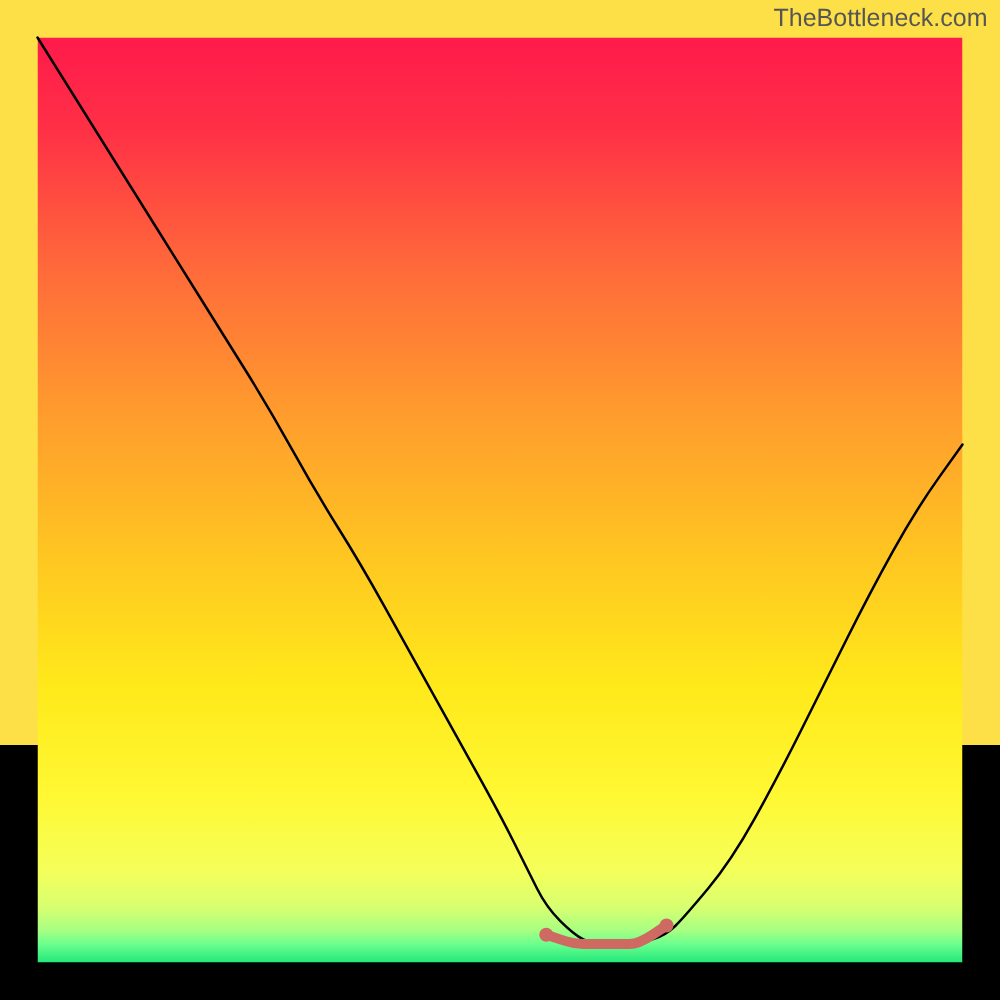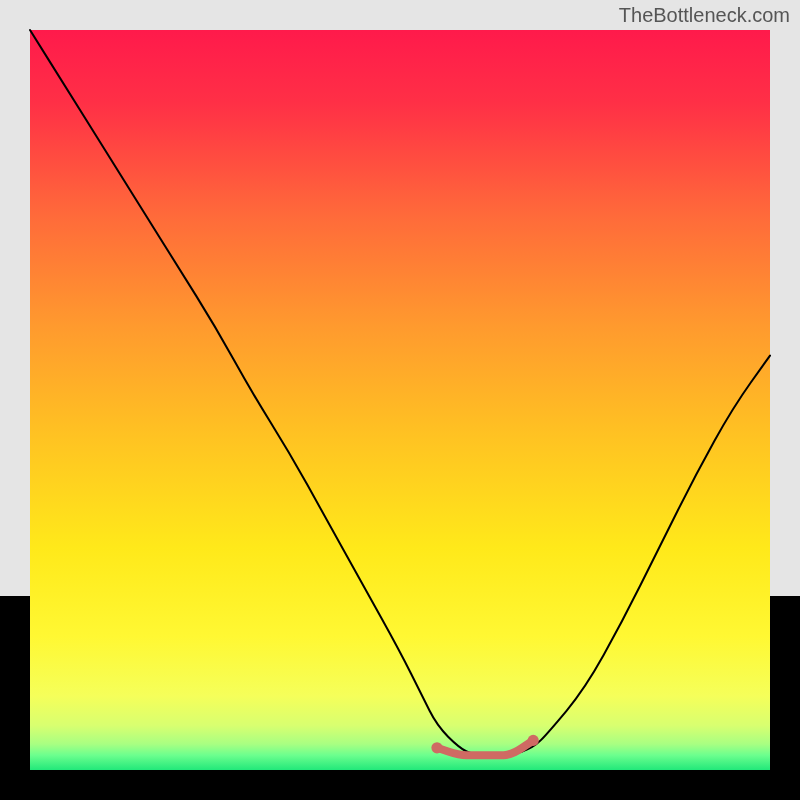--- a/index.html
+++ b/index.html
@@ -1,20 +1,20 @@
 <!DOCTYPE html>
 <html><head>
 <meta charset="utf-8">
 <style>
   * { margin: 0; padding: 0; box-sizing: border-box; }
   html, body { width: 800px; height: 800px; overflow: hidden; background: #000; }
   .container {
     width: 800px;
     height: 596px;
-    background: #e5e5e5;
+    background: #fde047;
     position: relative;
   }
   .watermark {
     position: absolute;
     top: 4px;
     right: 10px;
     color: #555;
     font-family: Arial, Helvetica, sans-serif;
     font-size: 20px;
     z-index: 10;

